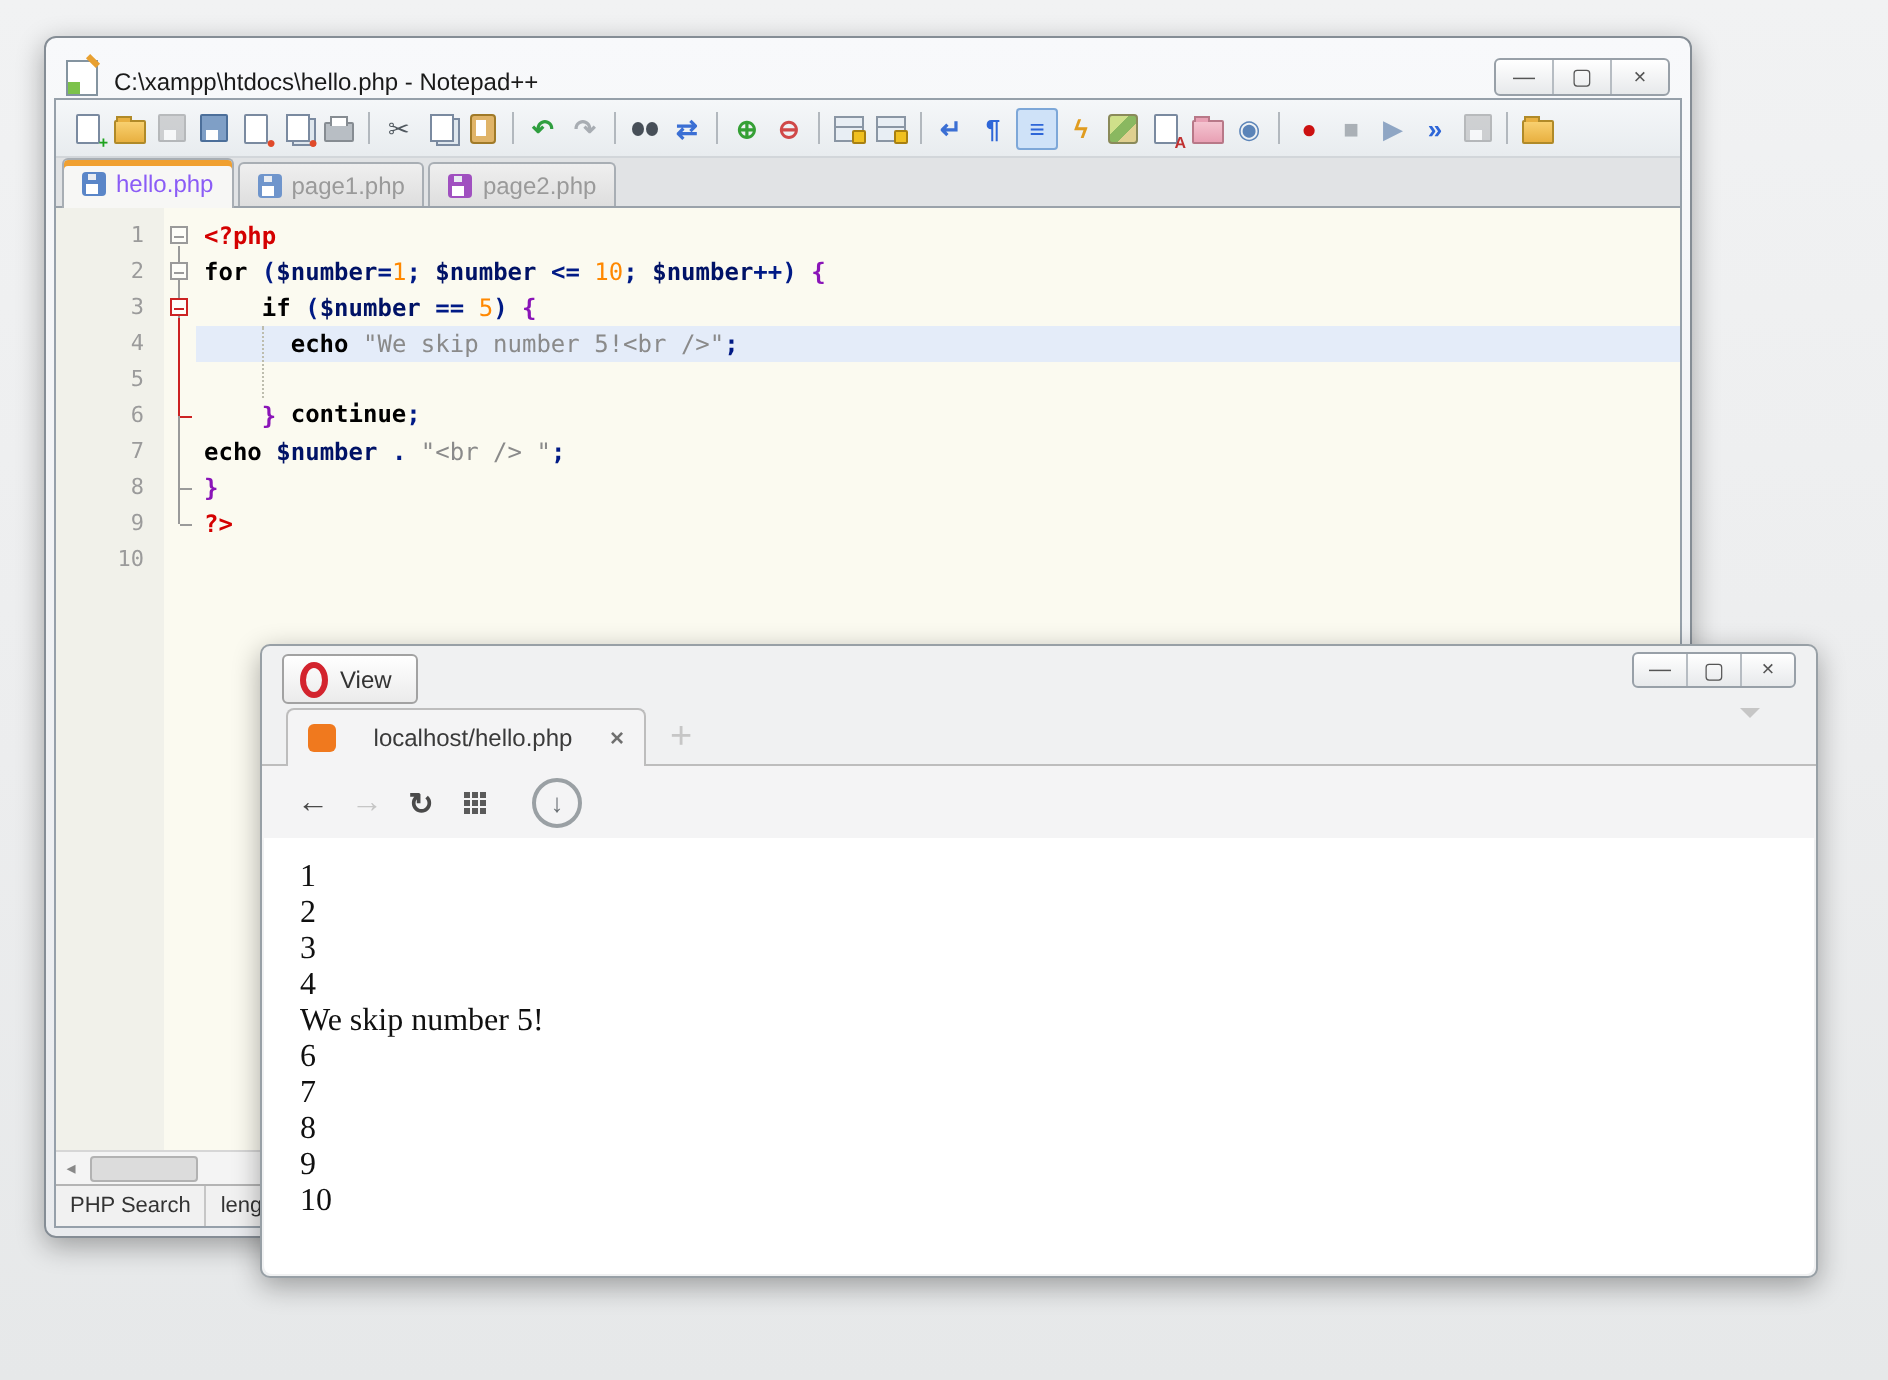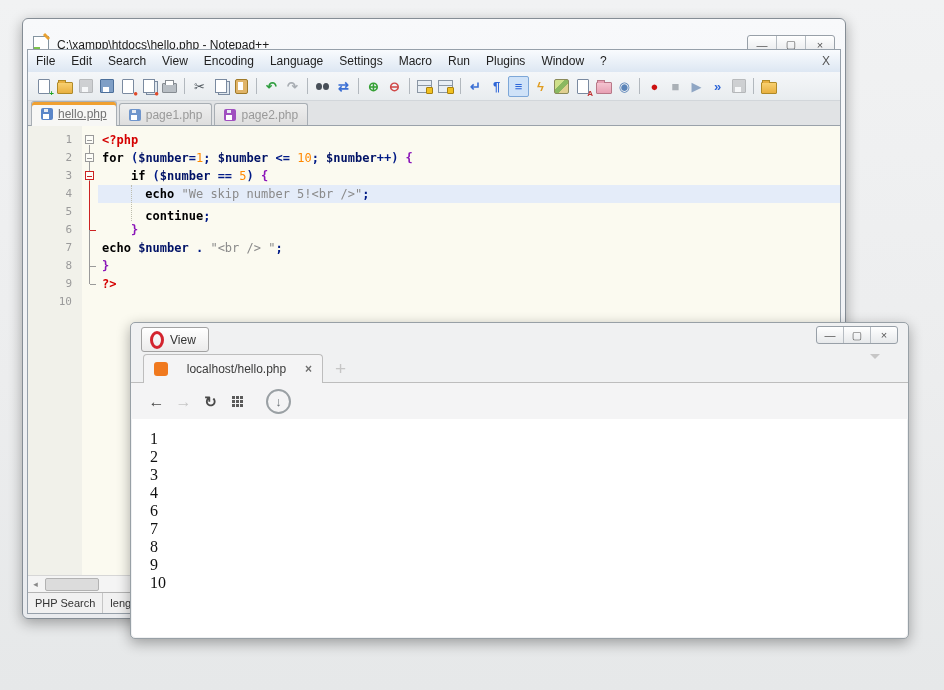--- a/index.html
+++ b/index.html
@@ -5,21 +5,21 @@
   html,body{margin:0;padding:0;}
   body{font-family:"Liberation Sans",sans-serif;background:#e8eaeb;}
   .stage{position:relative;width:944px;height:690px;overflow:hidden;
          background:linear-gradient(180deg,#f1f2f3 0%,#ecedee 55%,#e6e8e9 100%);}
   .win{position:absolute;box-shadow:0 4px 14px rgba(0,0,0,.33);}
 
   
   .npp{left:22px;top:18px;width:822px;height:599px;z-index:10;
        border:1px solid #858d95;border-radius:6px;
        background:linear-gradient(#f8f9fb,#e9ebee);}
-  .npp-title{height:29px;display:flex;align-items:center;padding:0 10px;margin-top:11px;}
+  .npp-title{height:29px;display:flex;align-items:flex-end;padding:0 10px;}
   .npp-ic{width:14px;height:16px;background:#fff;border:1px solid #8494a0;position:relative;flex:none;}
   .npp-ic::after{content:"";position:absolute;left:0;bottom:0;width:6px;height:6px;background:#7cc24a;}
   .npp-ic::before{content:"";position:absolute;right:-2px;top:-2px;width:7px;height:3px;background:#e8a030;transform:rotate(45deg);}
   .npp-title .t{font-size:12px;color:#1a1a1a;margin-left:8px;}
   .wc{display:flex;border:1px solid #98a0a8;border-radius:3px;overflow:hidden;
       background:linear-gradient(#ffffff,#e7e9eb);margin-left:auto;}
   .wcb{width:28px;height:17px;display:flex;align-items:center;justify-content:center;
        font-size:11px;color:#555;border-left:1px solid #b6bcc2;}
   .wcb:first-child{border-left:none;}
   .npp-client{position:absolute;left:4px;right:4px;top:30px;bottom:4px;
@@ -60,22 +60,22 @@
   .k-panes::before{content:"";position:absolute;left:0;right:0;top:4px;border-top:1px solid #8a96a4;}
   .k-panes::after{content:"";position:absolute;right:-2px;bottom:-2px;width:5px;height:5px;background:#f0c020;border:1px solid #a88010;border-radius:1px;}
   .k-map{width:13px;height:13px;border:1px solid #8a8a5a;border-radius:2px;
          background:linear-gradient(135deg,#cfe08a 0 35%,#8ab860 35% 65%,#e0d090 65%);}
 
   .tabbar{height:24px;flex:none;background:#e1e3e5;display:flex;align-items:flex-end;
           padding-left:3px;border-bottom:1px solid #9aa2aa;}
   .tab{height:21px;display:flex;align-items:center;gap:5px;padding:0 9px;font-size:12px;color:#9a9a9a;
        background:linear-gradient(#efefef,#dedede);border:1px solid #a8aeb4;border-bottom:none;
        border-radius:3px 3px 0 0;margin-right:2px;position:relative;}
-  .tab.active{background:#f7f7f5;color:#737373;height:24px;margin-bottom:-1px;z-index:2;
-       box-shadow:inset 0 3px 0 #f0a030;text-decoration:underline;}
+  .tab.active{background:#f7f7f5;color:#8b5cf6;height:24px;margin-bottom:-1px;z-index:2;
+       box-shadow:inset 0 3px 0 #f0a030;}
   .disk{width:12px;height:12px;border-radius:2px;background:currentColor;position:relative;flex:none;}
   .disk::before{content:"";position:absolute;left:2px;bottom:1px;width:6px;height:5px;background:#fff;}
   .disk::after{content:"";position:absolute;left:3px;top:1px;width:4px;height:3px;background:#e8ecf2;}
 
   .editor{flex:1;position:relative;background:#fbfaf0;display:flex;overflow:hidden;}
   .gutter{width:54px;flex:none;background:#f1f1ea;position:relative;z-index:1;}
   .lnum{position:absolute;right:10px;width:40px;text-align:right;height:18px;line-height:18px;
         font-family:"DejaVu Sans Mono",monospace;font-size:11px;color:#9b9b9b;}
   .foldcol{width:16px;flex:none;position:relative;z-index:1;}
   .fbox{position:absolute;left:3px;width:9px;height:9px;border:1px solid;background:#fdfdf8;box-sizing:border-box;}
@@ -166,35 +166,20 @@
     <div class="npp-title">
       <span class="npp-ic"></span>
       <span class="t">C:\xampp\htdocs\hello.php - Notepad++</span>
       <span class="wc" id="npp-wc">
           <span class="wcb">—</span>
           <span class="wcb">▢</span>
           <span class="wcb">×</span>
         </span>
     </div>
     <div class="npp-client">
-      <div class="menubar" id="npp-menubar">
-          <div class="mitem">File</div>
-          <div class="mitem">Edit</div>
-          <div class="mitem">Search</div>
-          <div class="mitem">View</div>
-          <div class="mitem">Encoding</div>
-          <div class="mitem">Language</div>
-          <div class="mitem">Settings</div>
-          <div class="mitem">Macro</div>
-          <div class="mitem">Run</div>
-          <div class="mitem">Plugins</div>
-          <div class="mitem">Window</div>
-          <div class="mitem">?</div>
-          <div class="mclose">X</div>
-        </div>
       <div class="toolbar" id="npp-toolbar">
           <span class="tbi">
             <i class="k k-doc"></i>
             <b class="badge" style="color: rgb(31, 163, 31);">+</b>
           </span>
           <span class="tbi">
             <i class="k k-folder"></i>
           </span>
           <span class="tbi disabled">
             <i class="k k-floppy"></i>
@@ -333,21 +318,21 @@
             <div class="ftick" style="top: 158px; background: rgb(154, 154, 154);"></div>
             <span class="fbox" style="top: 9px; border-color: rgb(154, 154, 154); color: rgb(154, 154, 154);"></span>
             <span class="fbox" style="top: 27px; border-color: rgb(154, 154, 154); color: rgb(154, 154, 154);"></span>
             <span class="fbox" style="top: 45px; border-color: rgb(204, 34, 34); color: rgb(204, 34, 34);"></span>
           </div>
         <div class="codearea" id="npp-codearea">
             <div class="cline" style="top: 5px;"><span class="tk-tag">&lt;?php</span></div>
             <div class="cline" style="top: 23px;"><span class="tk-kw">for</span><span class="tk-pl"> </span><span class="tk-op">(</span><span class="tk-var">$number</span><span class="tk-op">=</span><span class="tk-num">1</span><span class="tk-op">;</span><span class="tk-pl"> </span><span class="tk-var">$number</span><span class="tk-pl"> </span><span class="tk-op">&lt;=</span><span class="tk-pl"> </span><span class="tk-num">10</span><span class="tk-op">;</span><span class="tk-pl"> </span><span class="tk-var">$number</span><span class="tk-op">++</span><span class="tk-op">)</span><span class="tk-pl"> </span><span class="tk-brace">{</span></div>
             <div class="cline" style="top: 41px;"><span class="tk-pl">    </span><span class="tk-kw">if</span><span class="tk-pl"> </span><span class="tk-op">(</span><span class="tk-var">$number</span><span class="tk-pl"> </span><span class="tk-op">==</span><span class="tk-pl"> </span><span class="tk-num">5</span><span class="tk-op">)</span><span class="tk-pl"> </span><span class="tk-brace">{</span></div>
             <div class="cline" style="top: 59px;"><span class="tk-pl">      </span><span class="tk-kw">echo</span><span class="tk-pl"> </span><span class="tk-str">"We skip number 5!&lt;br /&gt;"</span><span class="tk-op">;</span></div>
-            <div class="cline" style="top: 81px; text-align: center;"><span class="tk-pl">      </span><span class="tk-kw">continue</span><span class="tk-op">;</span></div>
+            <div class="cline" style="top: 94px; text-align: center;"><span class="tk-pl">      </span><span class="tk-kw">continue</span><span class="tk-op">;</span></div>
             <div class="cline" style="top: 95px;"><span class="tk-pl">    </span><span class="tk-brace">}</span></div>
             <div class="cline" style="top: 113px;"><span class="tk-kw">echo</span><span class="tk-pl"> </span><span class="tk-var">$number</span><span class="tk-pl"> </span><span class="tk-op">.</span><span class="tk-pl"> </span><span class="tk-str">"&lt;br /&gt; "</span><span class="tk-op">;</span></div>
             <div class="cline" style="top: 131px;"><span class="tk-brace">}</span></div>
             <div class="cline" style="top: 149px;"><span class="tk-tag">?&gt;</span></div>
             <div class="cline" style="top: 167px;"></div>
             <div class="iguide" style="left: 32.8px; top: 59px; height: 36px;"></div>
           </div>
       <div class="curline" style="top: 59px;"></div>
         </div>
       <div class="hscroll">
@@ -395,20 +380,21 @@
         </span>
       <span class="dl">
           <span>↓</span>
         </span>
     </div>
     <div class="op-content" id="op-content">
         <p class="oline">1</p>
         <p class="oline">2</p>
         <p class="oline">3</p>
         <p class="oline">4</p>
+        <p class="oline">We skip number 5!</p>
         <p class="oline">6</p>
         <p class="oline">7</p>
         <p class="oline">8</p>
         <p class="oline">9</p>
         <p class="oline">10</p>
       </div>
   </div>
 
 </div>
 

